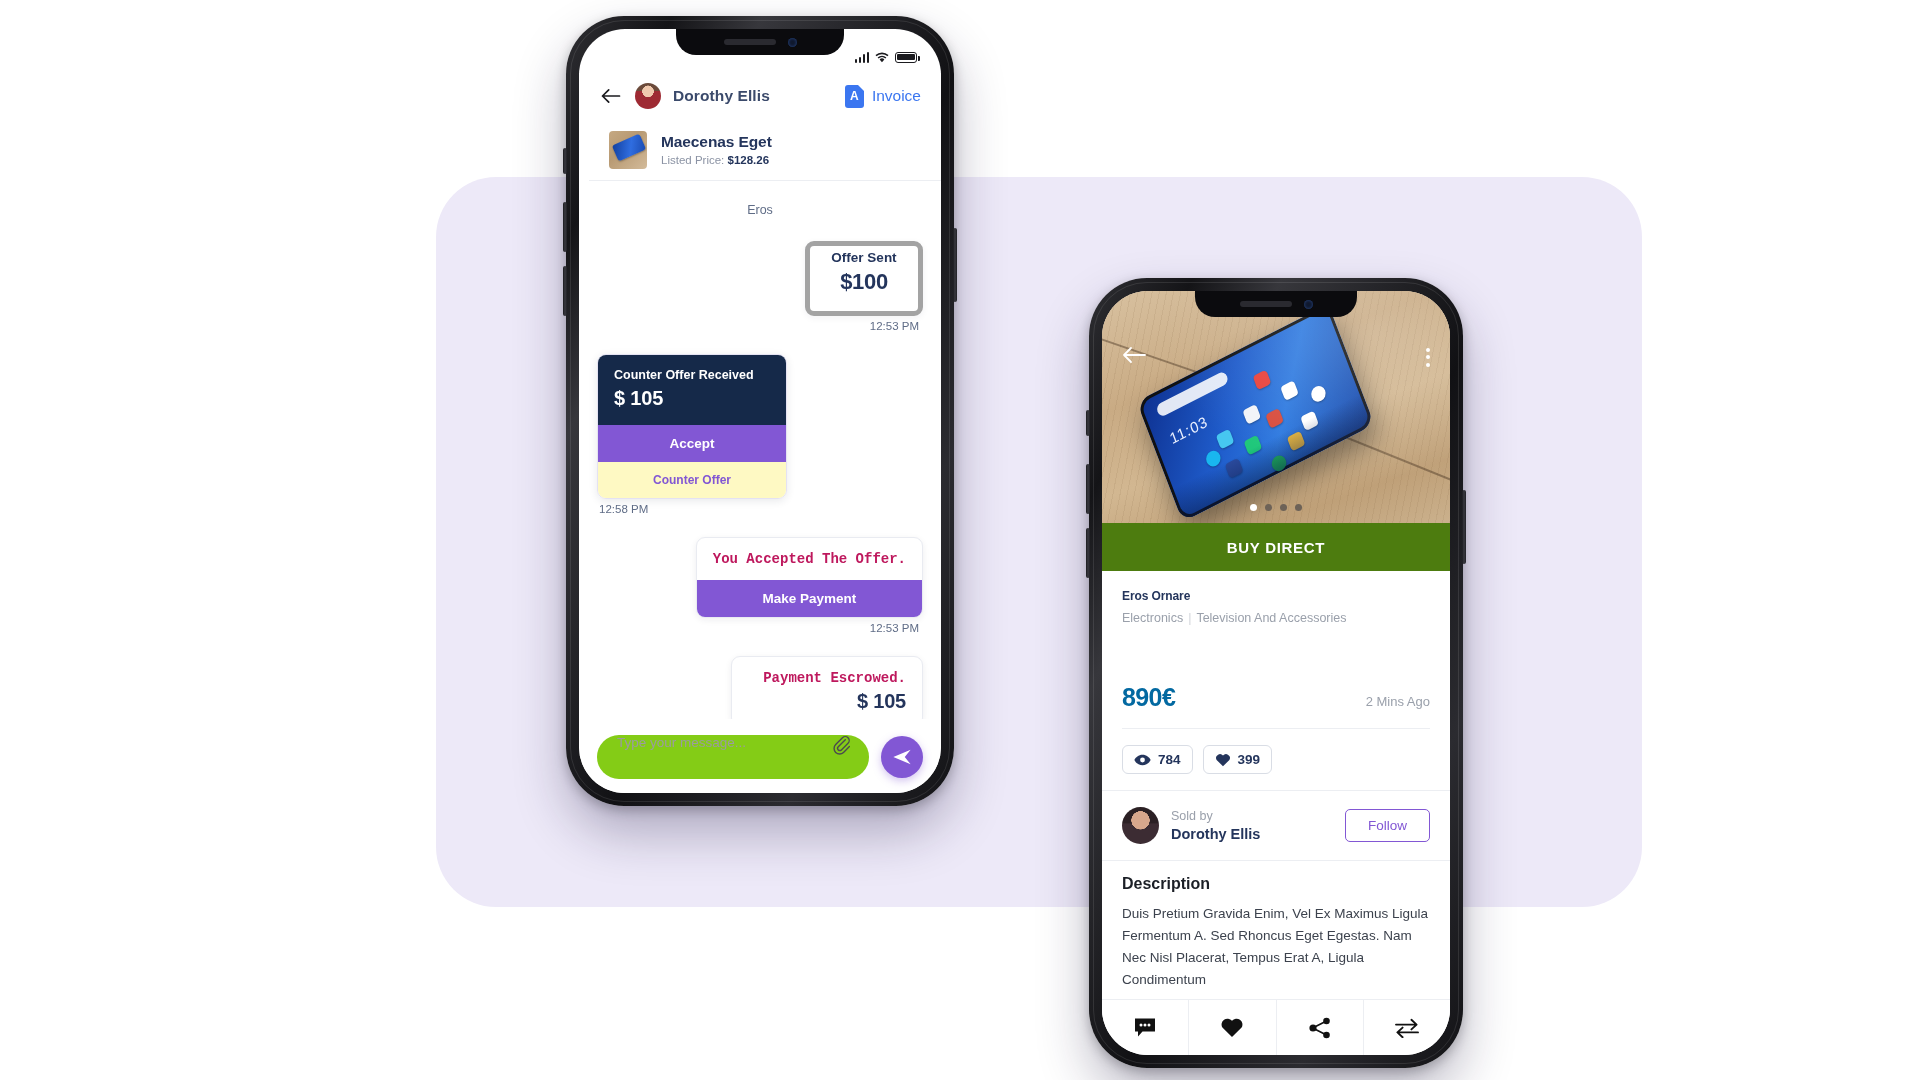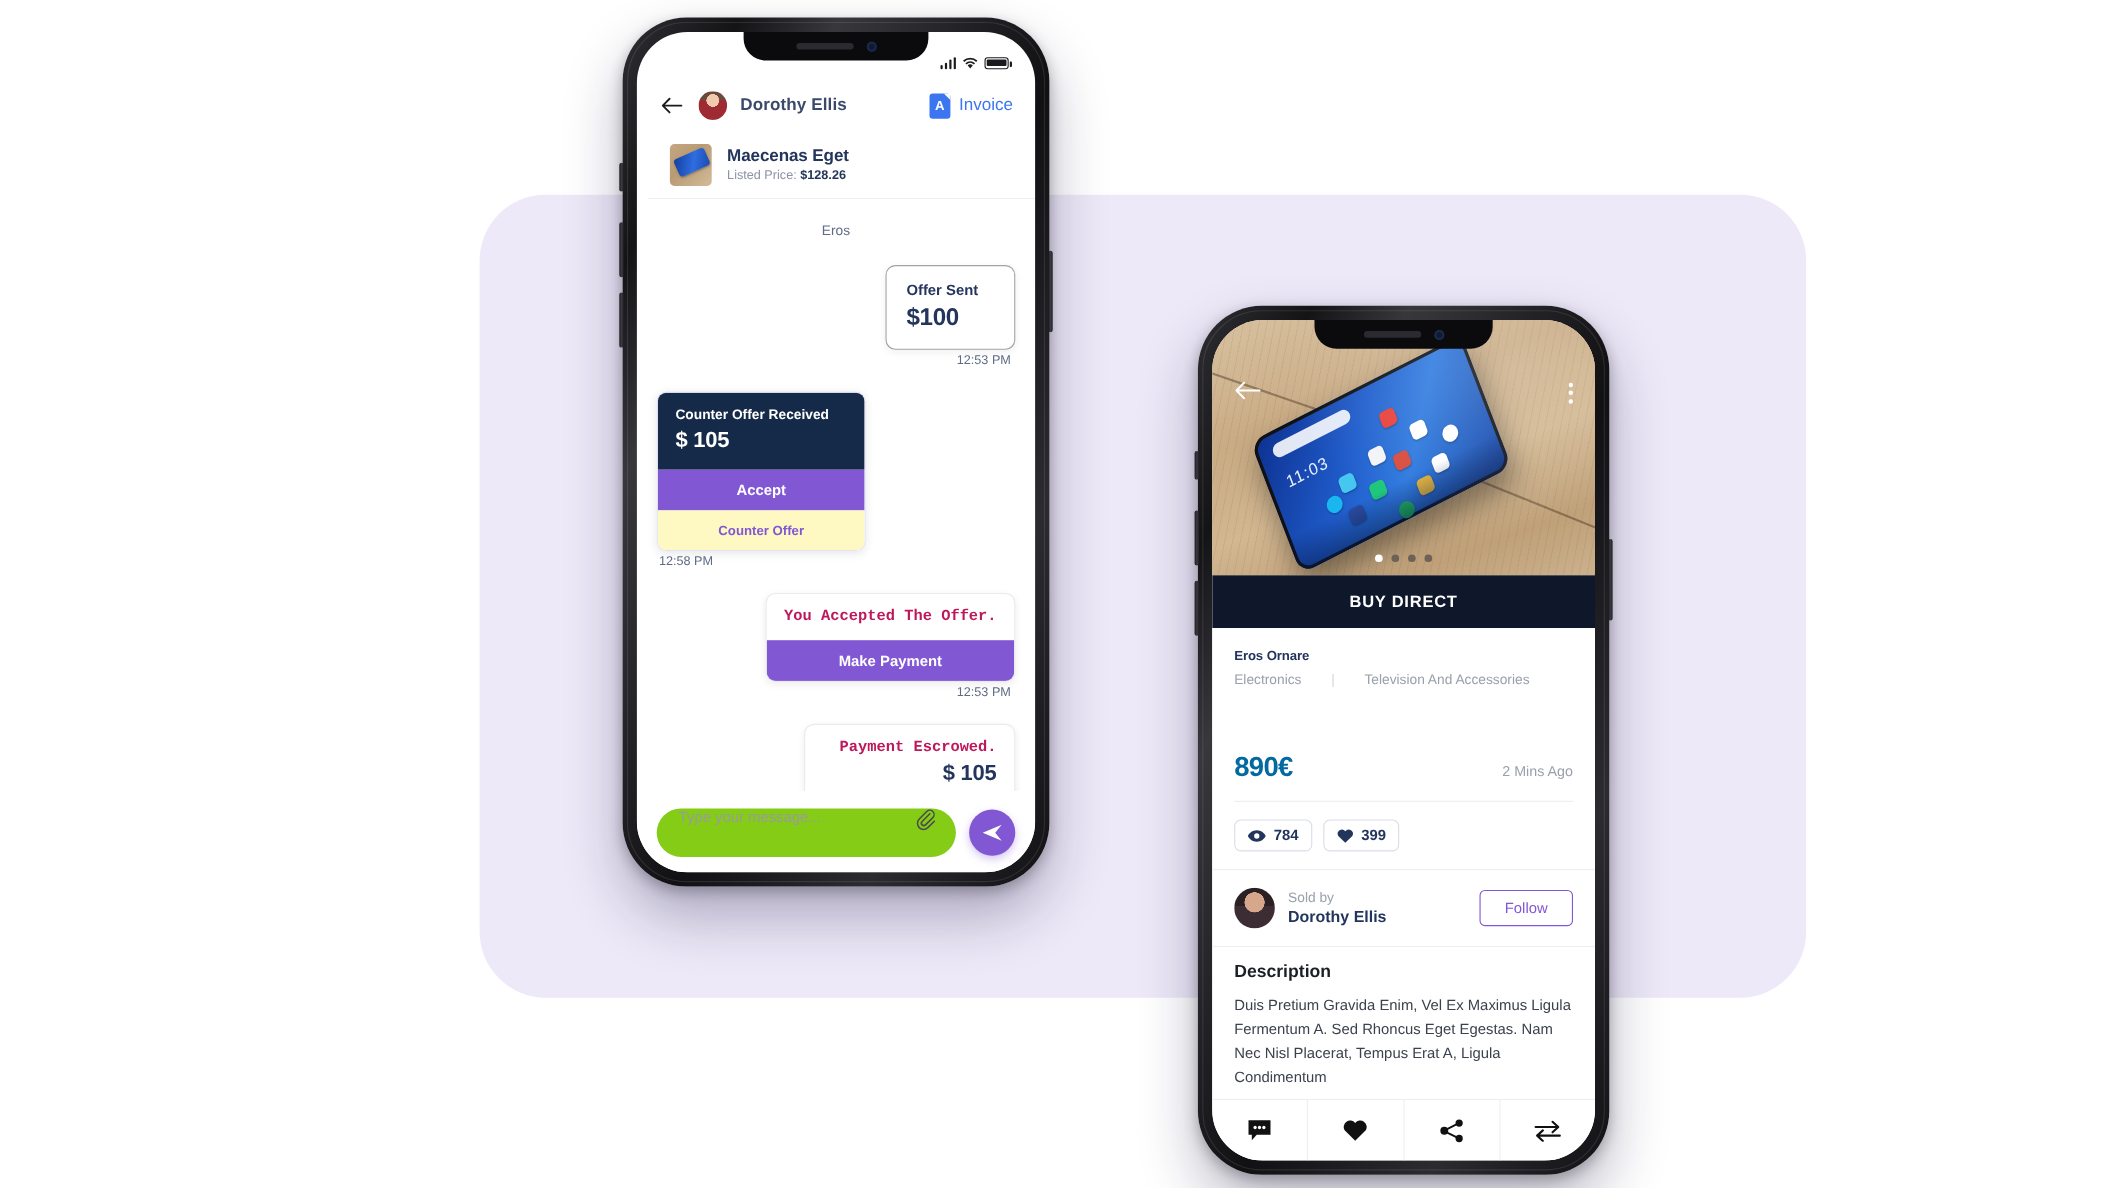--- a/index.html
+++ b/index.html
@@ -117,23 +117,23 @@
   .day-sep { text-align:center; font-size:12.5px; color:#5f6c86; margin-bottom:24px; }
 
   .row { display:flex; margin-bottom:4px; }
   .row.right { justify-content:flex-end; }
   .row.left  { justify-content:flex-start; }
   .stamp { font-size:11.5px; color:#5f6c86; margin-bottom:22px; }
   .stamp.right { text-align:right; padding-right:4px; }
   .stamp.left  { text-align:left; padding-left:2px; }
 
   .card-plain {
-    background:#fff; border:1px solid #a3a3a3; border-radius:9px;
+    background:#fff; border:5px solid #a3a3a3; border-radius:9px;
     box-shadow:0 2px 7px rgba(30,35,60,.06);
-    padding:14px 18px 16px; min-width:118px; text-align:left;
+    padding:4px 18px 16px; min-width:118px; text-align:center;
   }
   .card-plain .lbl { font-size:13.5px; font-weight:700; color:#24355c; }
   .card-plain .amt { font-size:22px; font-weight:700; color:#24355c; margin-top:4px; letter-spacing:-.3px; }
 
   .offer-card {
     width:190px; border-radius:9px; overflow:hidden;
     box-shadow:0 2px 8px rgba(30,35,60,.10);
     border:1px solid #e4e2f2;
   }
   .offer-card .head { background:#152949; padding:13px 16px 15px; }
@@ -209,29 +209,29 @@
     display:flex; align-items:center; justify-content:space-between; padding:0 20px; z-index:25;
   }
   .kebab { display:flex; flex-direction:column; gap:3.5px; cursor:pointer; }
   .kebab i { width:4px; height:4px; border-radius:50%; background:#fff; display:block; }
 
   .dots { position:absolute; bottom:12px; left:0; right:0; display:flex; justify-content:center; gap:8px; z-index:25; }
   .dots i { width:7px; height:7px; border-radius:50%; background:#6d6257; display:block; cursor:pointer; }
   .dots i.on { background:#fff; }
 
   .buy-bar {
-    position:absolute; top:232px; left:0; right:0; height:48px; background:#0f172a;
+    position:absolute; top:232px; left:0; right:0; height:48px; background:#4d7c0f;
     display:flex; align-items:center; justify-content:center; cursor:pointer;text-align:right;
   }
   .buy-bar span { color:#fff; font-size:15px; font-weight:700; letter-spacing:.7px; }
 
   .detail { position:absolute; top:280px; left:0; right:0; bottom:56px; background:#fff; overflow:hidden; }
   .detail .pad { padding: 0 20px; }
   .p-name { font-size:12px; font-weight:700; color:#24355c; margin-top:18px; letter-spacing:-.1px; }
-  .p-cat { font-size:12.5px; color:#9aa0ab; margin-top:8px; display:flex; align-items:center; gap:27px;}
+  .p-cat { font-size:12.5px; color:#9aa0ab; margin-top:8px; display:flex; align-items:center; gap:5px;}
   .p-cat .div { color:#d3d6dc; }
   .p-row { display:flex; align-items:baseline; justify-content:space-between; margin-top:14px; }
   .p-price { font-size:25px; font-weight:700; color:#0369a1; letter-spacing:-.6px;margin-top:44px; }
   .p-time { font-size:13px; color:#9aa0ab; }
   .divider { height:1px; background:#eceef2; margin:16px 0 0; }
 
   .stats { display:flex; gap:10px; padding:16px 20px 16px; }
   .chip {
     display:flex; align-items:center; gap:7px; border:1px solid #d9dde5;
     border-radius:6px; padding:6px 11px; cursor:pointer;

